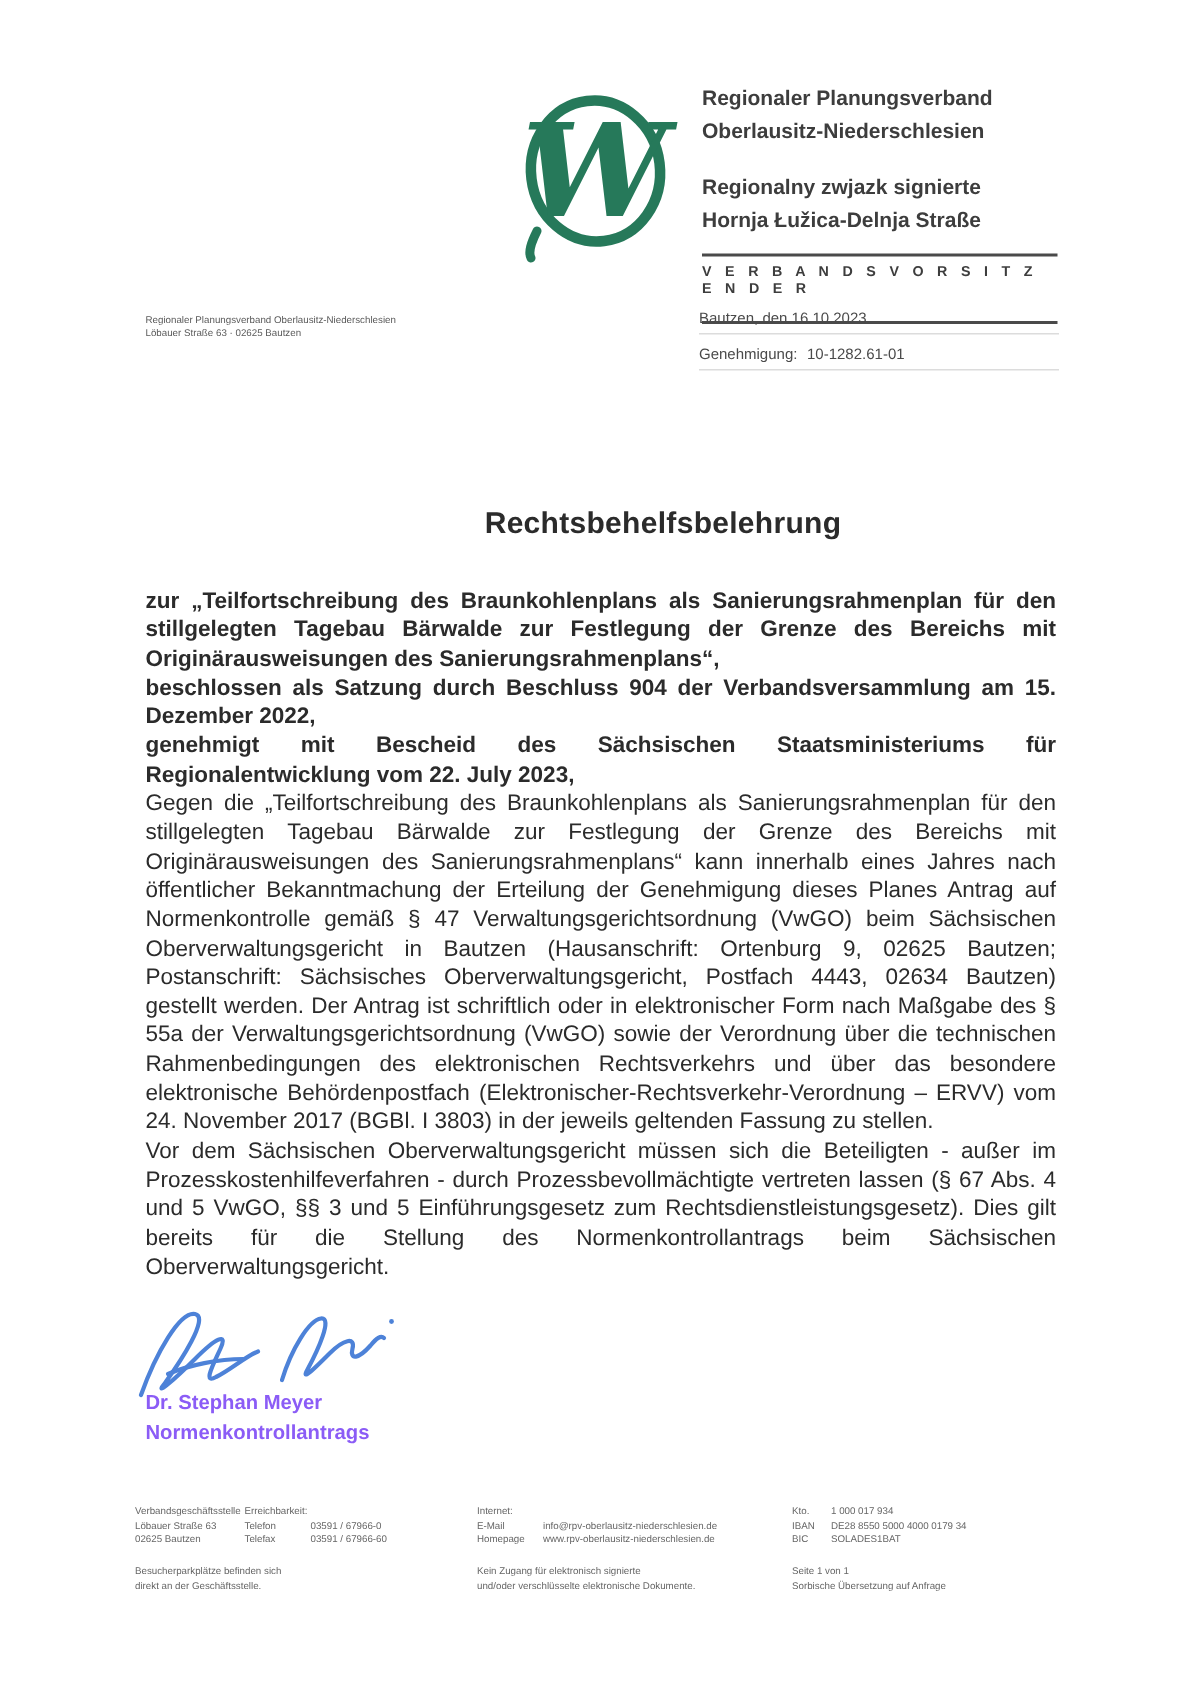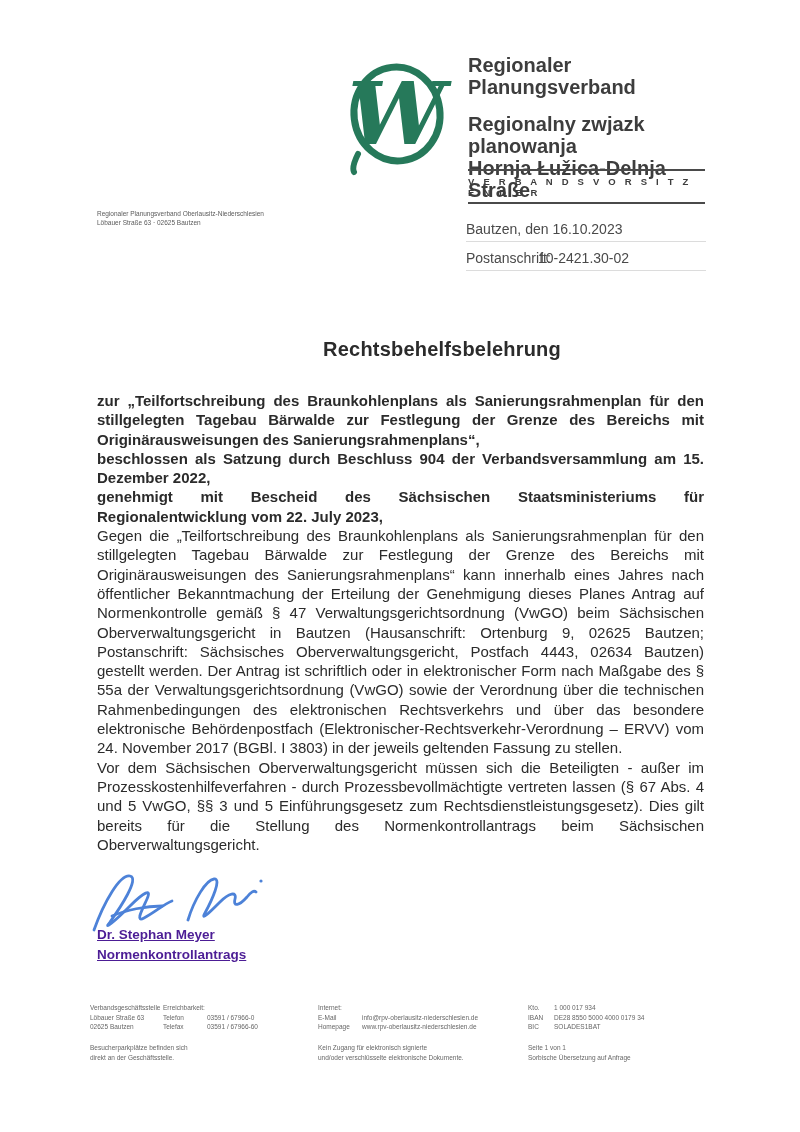--- a/index.html
+++ b/index.html
@@ -4,45 +4,45 @@
 <style>
   html,body { margin:0; padding:0; background:#e8e8e8; }
   .page {
     position:relative; width:800px; height:1132px; margin:0 auto;
     background:#ffffff; font-family:"Liberation Sans", sans-serif;
     color:#2e2e2e; overflow:hidden;
   }
   
   .logo { position:absolute; left:340px; top:50px; width:116px; height:126px; }
   .org-block { position:absolute; left:468px; top:54px; width:250px; }
-  .org-line { font-size:20px; font-weight:bold; color:#3d3d3d; line-height:22px; }
+  .org-line { font-size:14px; font-weight:bold; color:#3d3d3d; line-height:22px; }
   .org-gap { height:15px; }
   .role-banner {
     position:absolute; left:468px; top:169px; width:237px;
     border-top:2px solid #4a4a4a; border-bottom:2px solid #4a4a4a;
-    padding:5px 0 4px; font-size:9.5px; font-weight:bold;
+    padding:5px 0 16px; font-size:9.5px; font-weight:bold;
     letter-spacing:3.2px; color:#3d3d3d;
   }
   
   .sender { position:absolute; left:97px; top:209px; font-size:6.5px; color:#5a5a5a; line-height:9px; }
-  .meta { position:absolute; left:466px; top:221px; width:240px; font-size:14px; color:#4a4a4a; }
+  .meta { position:absolute; left:466px; top:207px; width:240px; font-size:10px; color:#4a4a4a; }
   .meta-row { display:flex; padding-bottom:4px; border-bottom:1px solid #dcdcdc; margin-bottom:8px; }
   .meta-label { width:72px; }
   
   .doc-title { position:absolute; left:0; top:338px; width:800px; text-align:center;
     font-size:20px; font-weight:bold; color:#2b2b2b; letter-spacing:0.2px;padding-left:42px; }
   
   .content { position:absolute; left:97px; top:391px; width:607px;
     font-size:15px; line-height:19.3px; text-align:justify; color:#2b2b2b; }
   .intro { font-weight:bold; }
   .body-block { }
   .content div { hyphens:auto; -webkit-hyphens:auto; }
   
   .sig-ink { position:absolute; left:90px; top:866px; }
-  .sig-name { position:absolute; left:97px; top:925px; font-size:13.5px; font-weight:bold; line-height:20px; color:#4c1d95;text-decoration:underline; }
+  .sig-name { position:absolute; left:97px; top:925px; font-size:13.5px; font-weight:bold; line-height:20px; color:#8b5cf6; }
   
   .foot { position:absolute; font-size:6.5px; color:#666; line-height:9.5px; }
   .f-col1 { left:90px;  top:1003px; }
   .f-col2 { left:163px; top:1003px; }
   .f-col3 { left:318px; top:1003px; }
   .f-col4 { left:528px; top:1003px; }
   .f-note1 { left:90px;  top:1043px; }
   .f-note2 { left:318px; top:1043px; }
   .f-note3 { left:528px; top:1043px; }
   .f-row { display:flex; }
@@ -57,39 +57,40 @@
   <div class="logo">
     <svg width="116" height="126" viewBox="0 0 116 126">
       <ellipse cx="57" cy="64" rx="43" ry="47" fill="none" stroke="#26795a" stroke-width="7" transform="rotate(-7 57 64)"></ellipse>
       <path d="M18,104 C14,112 12,118 14,122" stroke="#26795a" stroke-width="6" fill="none" stroke-linecap="round"></path>
       <text x="8" y="94" font-family="'DejaVu Serif', serif" font-style="italic" font-weight="bold" font-size="86" fill="#26795a">W</text>
     </svg>
   </div>
 
   <div class="org-block">
     <div class="org-line">Regionaler Planungsverband</div>
+    <div class="org-line">Oberlausitz-Niederschlesien</div>
     <div class="org-gap"></div>
-    <div class="org-line">Regionalny zwjazk planowanja</div>
+    <div class="org-line">Regionalny zwjazk signierte</div>
     <div class="org-line">Hornja Łužica-Delnja Straße</div>
   </div>
 
   <div class="role-banner">V E R B A N D S V O R S I T Z E N D E R</div>
 
   <div class="sender">
     <div>Regionaler Planungsverband Oberlausitz-Niederschlesien</div>
     <div>Löbauer Straße 63 · 02625 Bautzen</div>
   </div>
 
   <div class="meta">
     <div class="meta-row">
       <span>Bautzen, den 16.10.2023</span>
     </div>
     <div class="meta-row">
-      <span class="meta-label">Postanschrift:</span>
-      <span>10-2421.30-02</span>
+      <span class="meta-label">Genehmigung:</span>
+      <span>10-1282.61-01</span>
     </div>
   </div>
 
   <div class="doc-title">Rechtsbehelfsbelehrung</div>
 
   <div class="content">
     <div class="intro">
       <div>zur „Teilfortschreibung des Braunkohlenplans als Sanierungsrahmenplan für den stillgelegten Tagebau Bärwalde zur Festlegung der Grenze des Bereichs mit Originärausweisungen des Sanierungsrahmenplans“,</div>
       <div>beschlossen als Satzung durch Beschluss 904 der Verbandsversammlung am 15. Dezember 2022,</div>
       <div>genehmigt mit Bescheid des Sächsischen Staatsministeriums für Regionalentwicklung vom 22. July 2023,</div>

